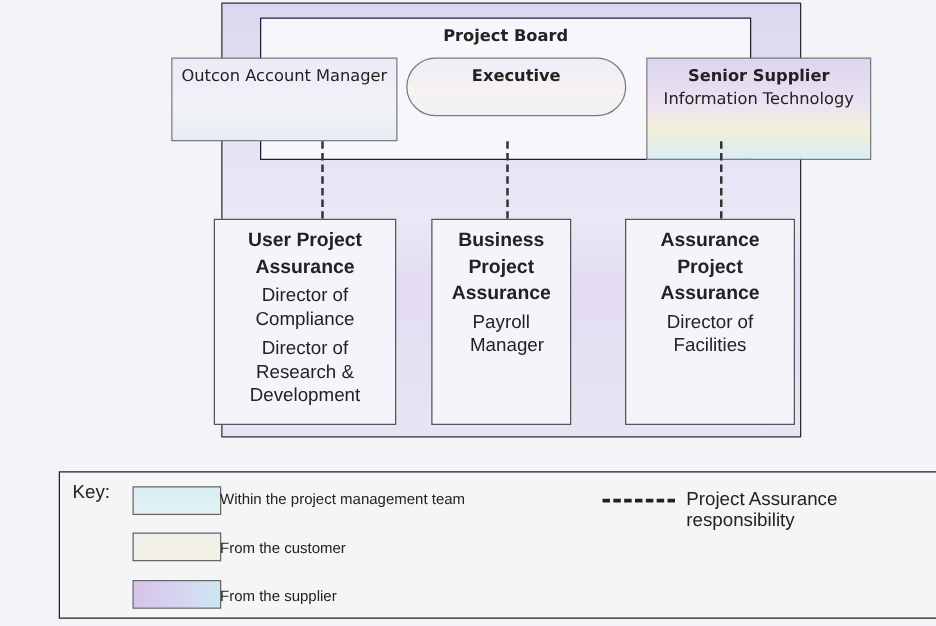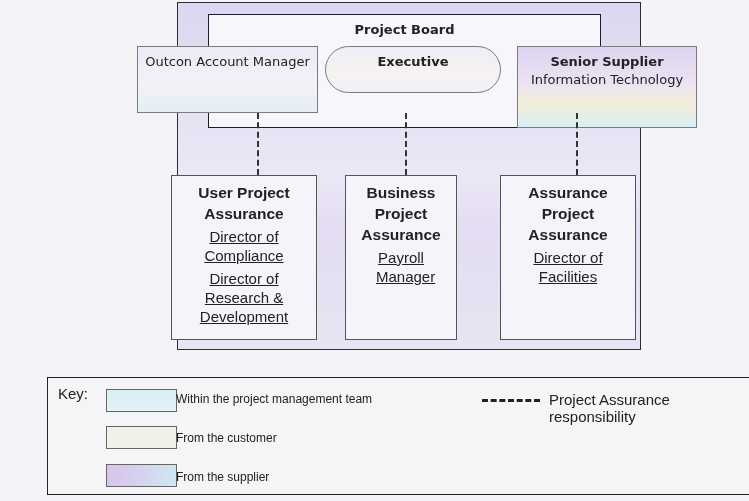--- a/index.html
+++ b/index.html
@@ -41,21 +41,21 @@
     width:0; border-left:2px dashed #333;
   }
   .assur {
     border:1.5px solid #555;
     background:#f5f4fa;
     text-align:center;
     font-size:15px; line-height:19px;
     padding-top:6px;
   }
   .assur .t { font-weight:bold; font-size:15.5px; line-height:21px; display:block; margin-bottom:3px; }
-  .assur .p { display:block; margin-bottom:4px;text-decoration:underline; }
+  .assur .p { display:block; margin-bottom:4px; }
   .key {
     left:3px; top:377px; width:742px; height:118px;
     border:1.5px solid #222;
     background:#f5f5f8;
   }
   .key-label { left:14px; top:385px; font-size:15px; }
   .swatch { width:71px; height:23px; border:1px solid #666; }
   .sw1 { left:62px; top:389px; background:linear-gradient(180deg,#d6eef2,#e4f2f4); }
   .sw2 { left:62px; top:426px; background:linear-gradient(180deg,#eef0ec,#f3f1e4); }
   .sw3 { left:62px; top:464px; background:linear-gradient(90deg,#d7c4ea 0%,#d6d6f0 60%,#cde8f0 100%); }

